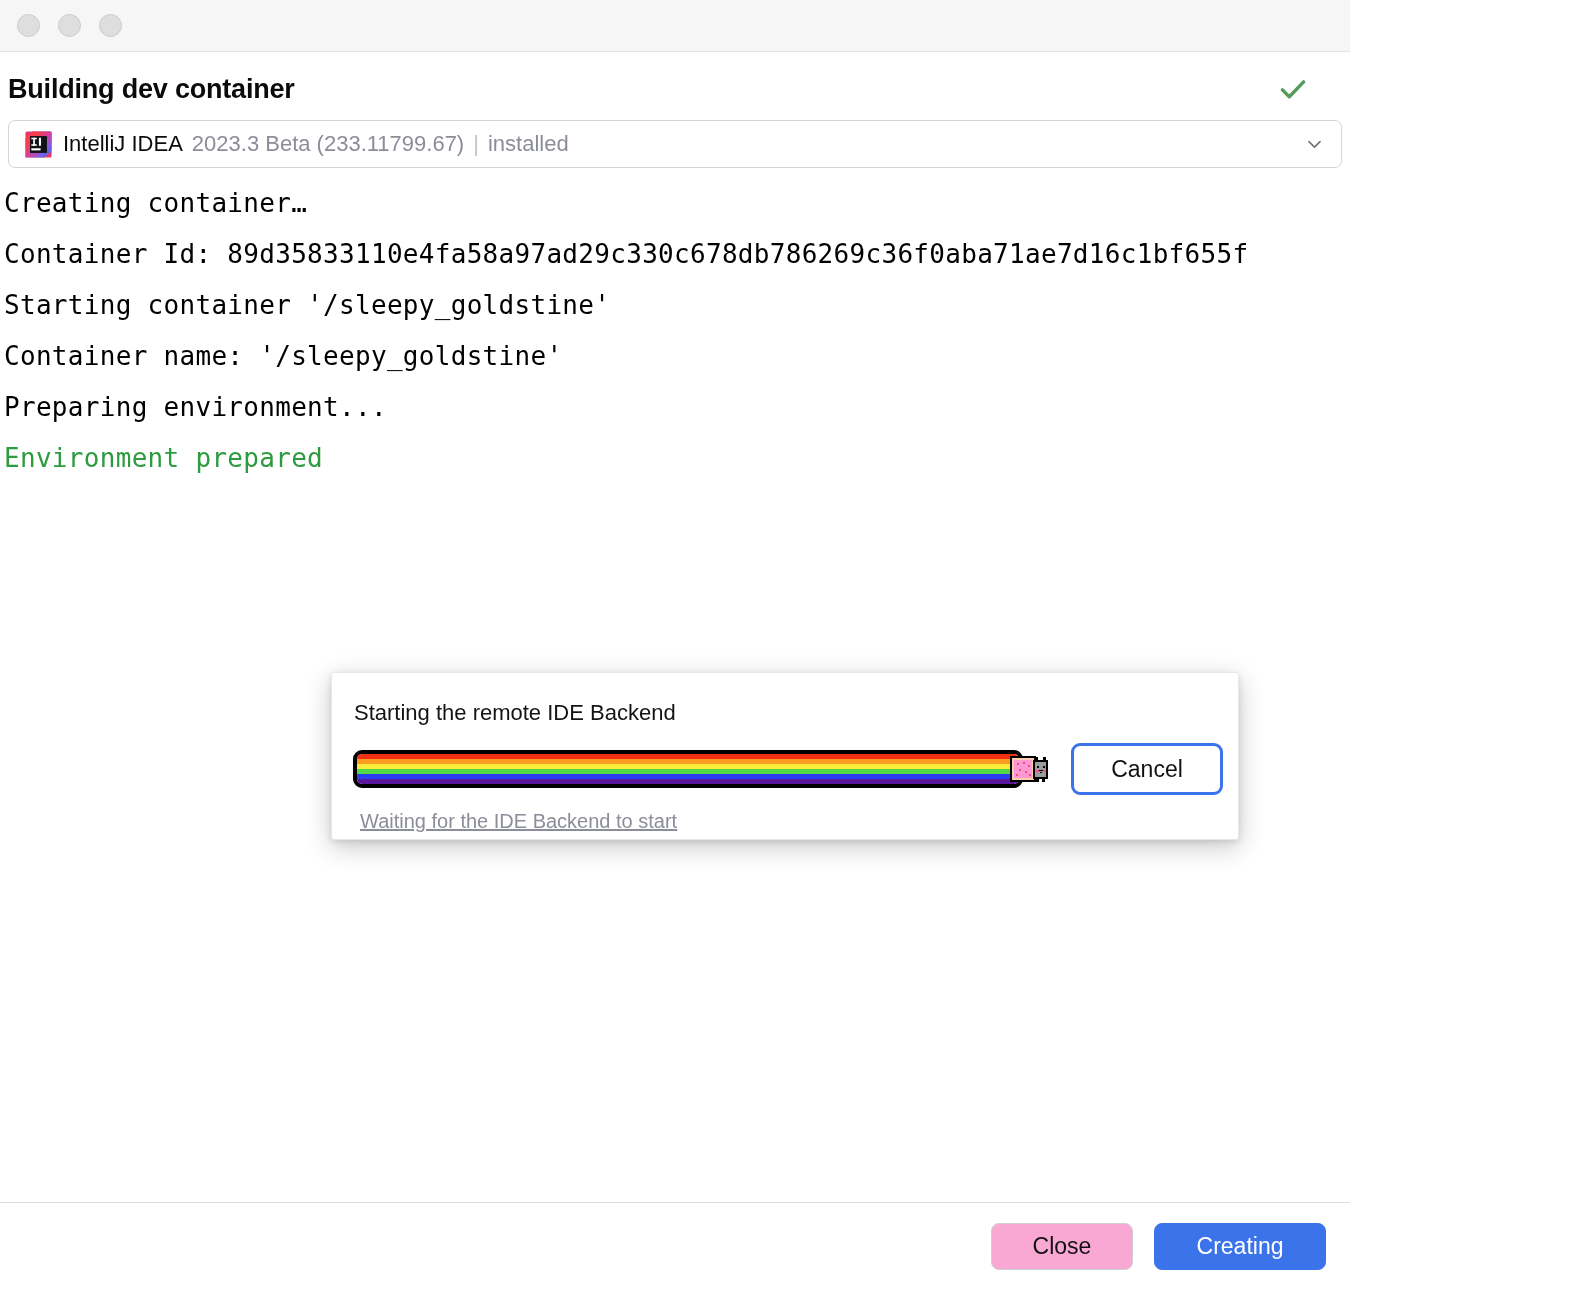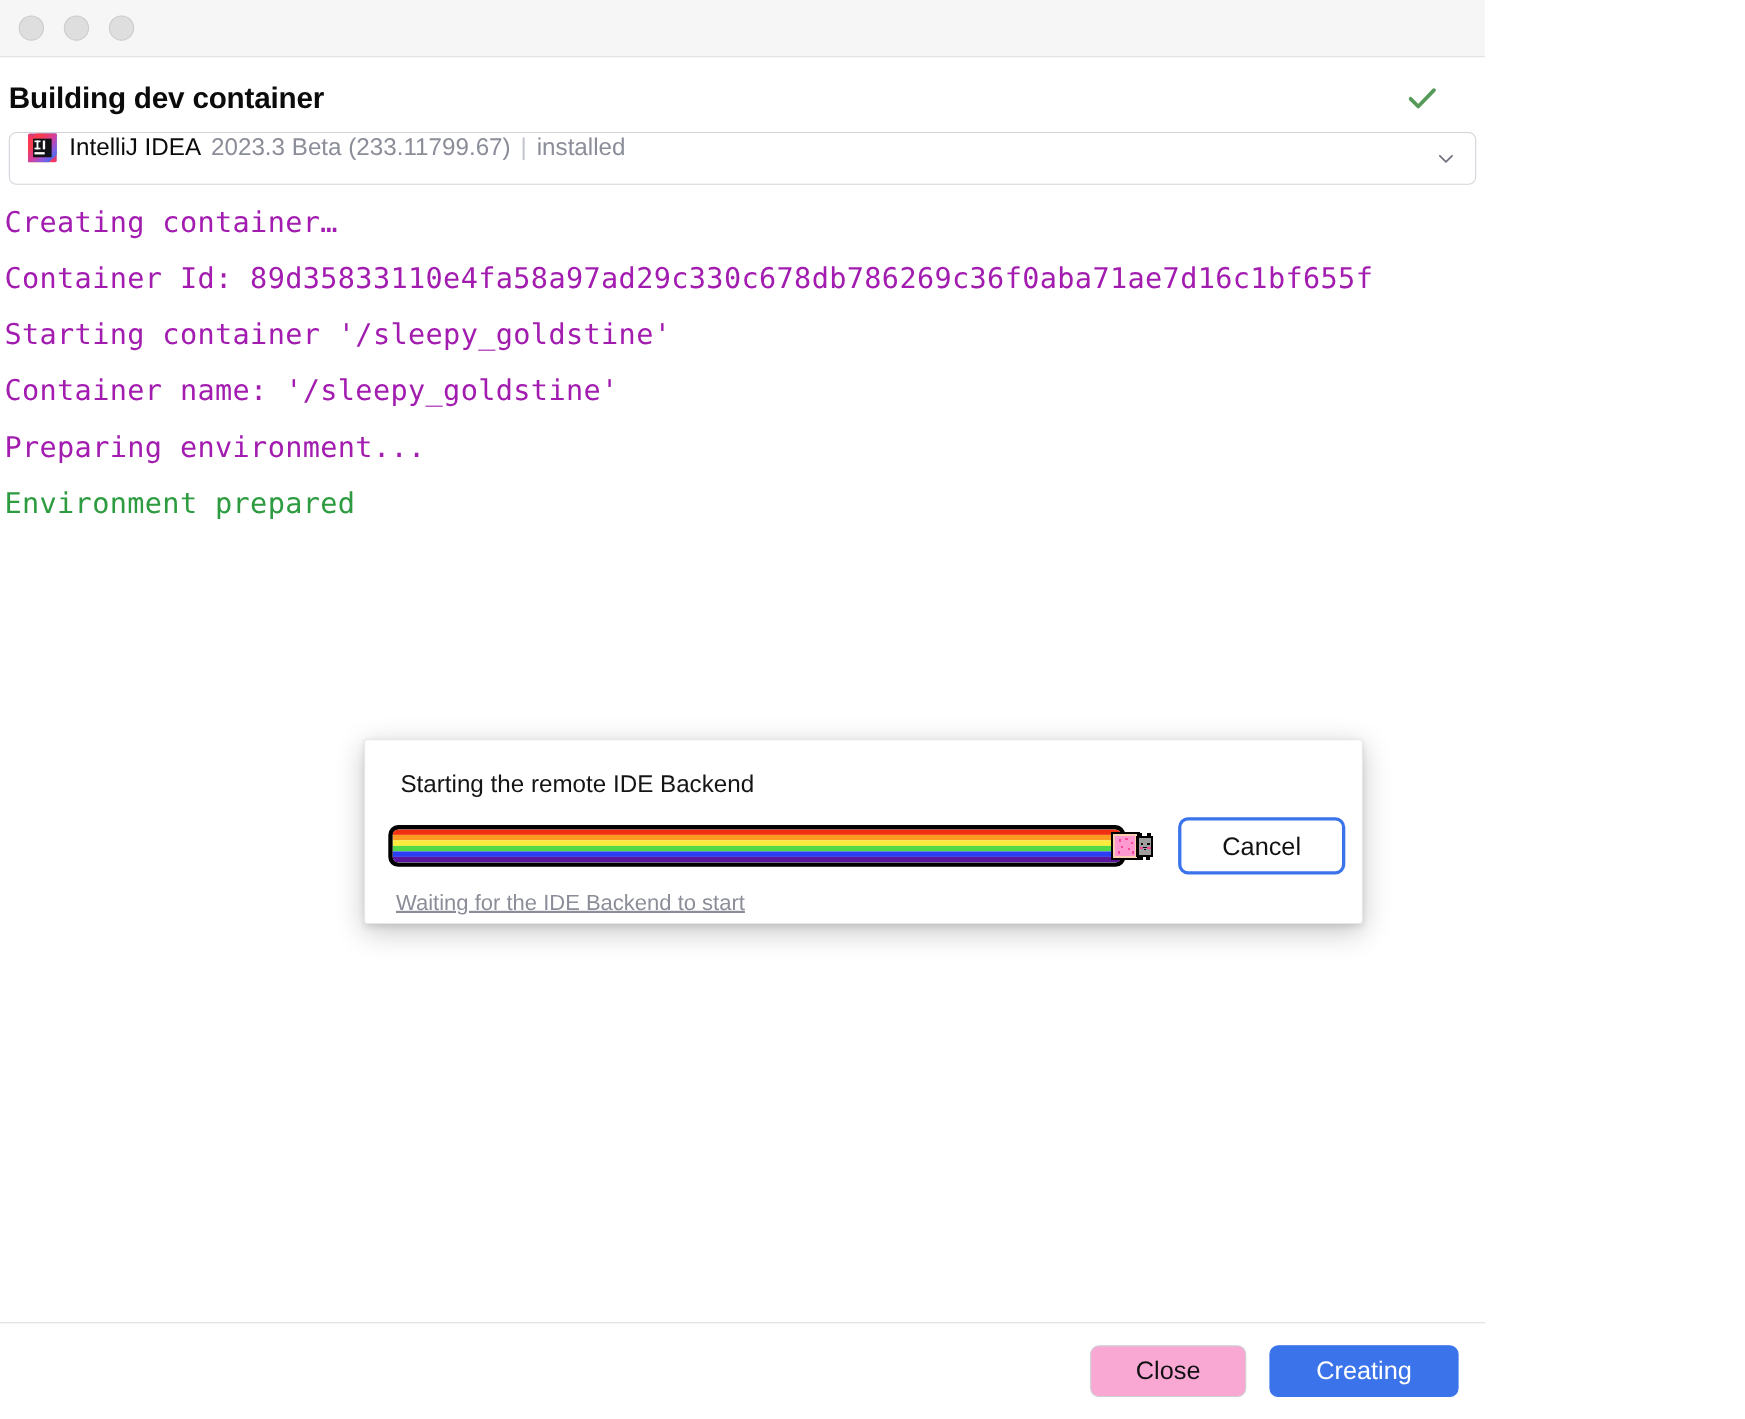--- a/index.html
+++ b/index.html
@@ -70,21 +70,21 @@
     padding: 14px 8px 0 8px;
     flex: 0 0 auto;
   }
   .combo {
     position: relative;
     height: 48px;
     border: 1px solid #d3d4da;
     border-radius: 7px;
     background: #ffffff;
     display: flex;
-    align-items: flex-start;
+    align-items: center;
     padding: 0 16px;
     cursor: pointer;
   }
   .ij-icon {
     width: 27px;
     height: 27px;
     flex: 0 0 auto;
     margin-right: 11px;
     display: block;
   }
@@ -115,41 +115,41 @@
     padding: 10px 8px 0 4px;
     overflow: hidden;
   }
   .log-line {
     font-family: "DejaVu Sans Mono", monospace;
     font-size: 26px;
     line-height: 51px;
     white-space: pre;
     letter-spacing: 0.3px;
   }
-  .log-blue  { color: #a21caf; }
+  .log-blue  { color: #000000; }
   .log-green { color: #2d9b3f; }
 
   
   .modal {
     position: absolute;
     left: 331px;
     top: 504px;
     width: 908px;
     height: 168px;
     background: #ffffff;
     border: 1px solid #e8e8ea;
     border-radius: 3px;
     box-shadow: 0 7px 26px rgba(0,0,0,0.22), 0 2px 6px rgba(0,0,0,0.10);
     padding: 27px 22px 0 21px;
   }
   .modal-title {
     font-size: 22px;
     color: #141416;
     margin-bottom: 17px;
-    margin-left: 11px;
+    margin-left: 1px;
   }
   .modal-row {
     display: flex;
     align-items: center;
     gap: 26px;
   }
   .progress {
     position: relative;
     width: 692px;
     height: 38px;

